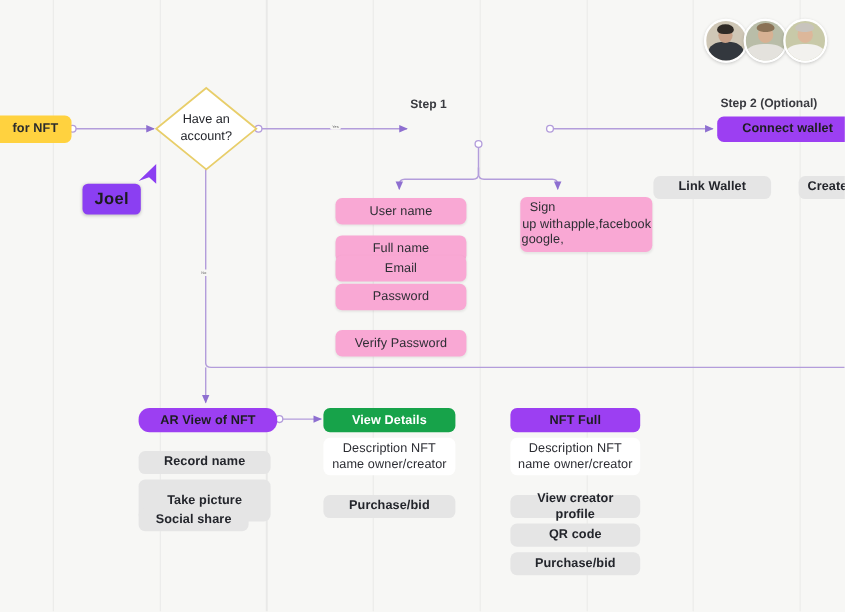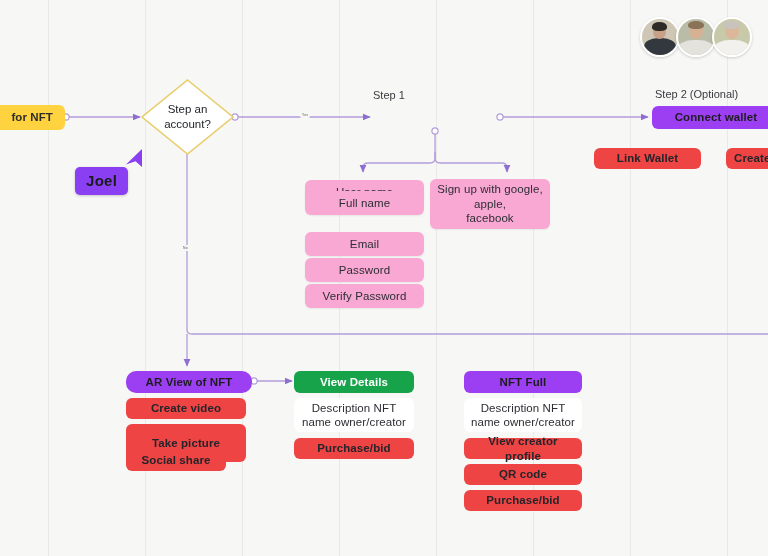--- a/index.html
+++ b/index.html
@@ -31,30 +31,30 @@
     display:flex;align-items:center;justify-content:center;
     text-align:center;
     border-radius:6px;
     font-size:11.5px;
     color:#23252b;
     letter-spacing:.1px;
     line-height:1.25;
     padding:0 6px;
   }
   .n-purple{background:#9c3ff2;color:#1d1d20;font-weight:600;}
-  .n-cyan{background:#ef4444;color:#23252b;font-weight:600;}
+  .n-cyan{background:#e5e5e5;color:#23252b;font-weight:600;margin-top:12px;}
   .n-green{background:#17a34a;color:#ffffff;font-weight:600;}
   .n-yellow{background:#ffd23f;color:#2c2c2c;font-weight:700;}
   .n-white{background:#f9a8d4;color:#2c2d33;font-weight:400;
            box-shadow:0 1px 2px rgba(0,0,0,.07);}
   .n-plain{background:#ffffff;color:#2c2d33;font-weight:500;}
 
   
   .step-label{
-    position:absolute;font-size:11px;color:#3a3b40;font-weight:400;
+    position:absolute;font-size:11px;color:#3a3b40;font-weight:700;
     white-space:nowrap;
   }
 
   
   .edge-tag{
     position:absolute;font-size:3.4px;color:#555;
     background:#f7f7f5;padding:1px 2px;border-radius:2px;
     letter-spacing:.2px;white-space:nowrap;
   }
 
@@ -155,21 +155,21 @@
   </div>
 
   <div class="node n-yellow" style="left:-40px;top:105px;width:105px;height:25px;justify-content:flex-end;padding-right:12px;">for NFT</div>
 
   <div class="diamond-wrap" style="left:140px;top:78px;width:95px;height:78px;">
     <svg width="95" height="78" viewBox="0 0 95 78">
       <polygon points="47.5,2 93,39 47.5,76 2,39" fill="#ffffff" stroke="#e8ce6a" stroke-width="1.6"></polygon>
     </svg>
     <div class="diamond-text">
       <span>
-        <span>Step an</span><br>
+        <span>Have an</span><br>
         <span>account?</span>
       </span>
     </div>
   </div>
 
   <svg class="cursor-ptr" style="left:121px;top:147px;" viewBox="0 0 22 24">
     <path d="M21,2 L21,20 L14.5,14.2 L5,17.5 z" fill="#8b3ff2"></path>
   </svg>
   <div class="cursor-tag" style="left:75px;top:167px;">Joel</div>
 
@@ -178,35 +178,35 @@
   <div class="edge-tag" style="left:300px;top:112px;">Yes</div>
   <div class="edge-tag" style="left:181px;top:245px;">No</div>
 
   <div class="step-label" style="left:655px;top:88px;">Step 2 (Optional)</div>
   <div class="node n-purple" style="left:652px;top:106px;width:128px;height:23px;">Connect wallet</div>
   <div class="node n-cyan" style="left:594px;top:148px;width:107px;height:21px;">Link Wallet</div>
   <div class="node n-cyan" style="left:726px;top:148px;width:70px;height:21px;justify-content:flex-start;padding-left:8px;">Create</div>
 
   <div>
     <div class="node n-white" style="left:305px;top:180px;width:119px;height:24px;">User name</div>
-    <div class="node n-white" style="left:305px;top:191px;width:119px;height:24px;">Full name</div>
+    <div class="node n-white" style="left:305px;top:214px;width:119px;height:24px;">Full name</div>
     <div class="node n-white" style="left:305px;top:232px;width:119px;height:24px;">Email</div>
     <div class="node n-white" style="left:305px;top:258px;width:119px;height:24px;">Password</div>
-    <div class="node n-white" style="left:305px;top:284px;width:119px;height:24px;">Verify Password</div>
-  </div>
-
-  <div class="node n-white" style="left:430px;top:179px;width:120px;height:50px;flex-direction:column;">
+    <div class="node n-white" style="left:305px;top:300px;width:119px;height:24px;">Verify Password</div>
+  </div>
+
+  <div class="node n-white" style="left:473px;top:179px;width:120px;height:50px;flex-direction:row;">
     <span>Sign up with google,</span>
     <span>apple,</span>
     <span>facebook</span>
   </div>
 
   <div>
     <div class="node n-purple" style="left:126px;top:371px;width:126px;height:22px;border-radius:10px;">AR View of NFT</div>
-    <div class="node n-cyan" style="left:126px;top:398px;width:120px;height:21px;">Create video</div>
+    <div class="node n-cyan" style="left:126px;top:398px;width:120px;height:21px;">Record name</div>
     <div class="node n-cyan" style="left:126px;top:424px;width:120px;height:38px;">Take picture</div>
     <div class="node n-cyan" style="left:126px;top:450px;width:100px;height:21px;">Social share</div>
   </div>
 
   <div>
     <div class="node n-green" style="left:294px;top:371px;width:120px;height:22px;">View Details</div>
     <div class="node n-plain" style="left:294px;top:398px;width:120px;height:34px;flex-direction:column;">
       <span>Description NFT</span>
       <span>name owner/creator</span>
     </div>

